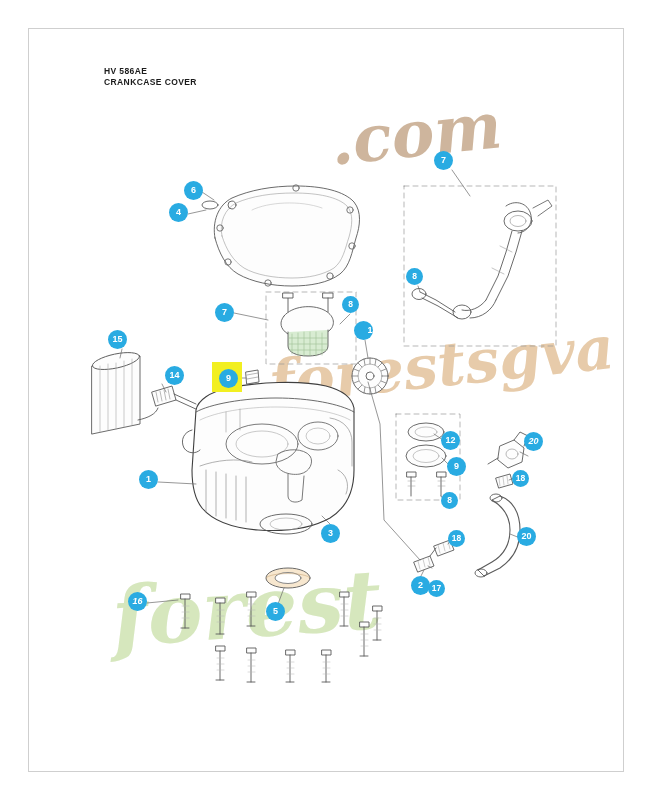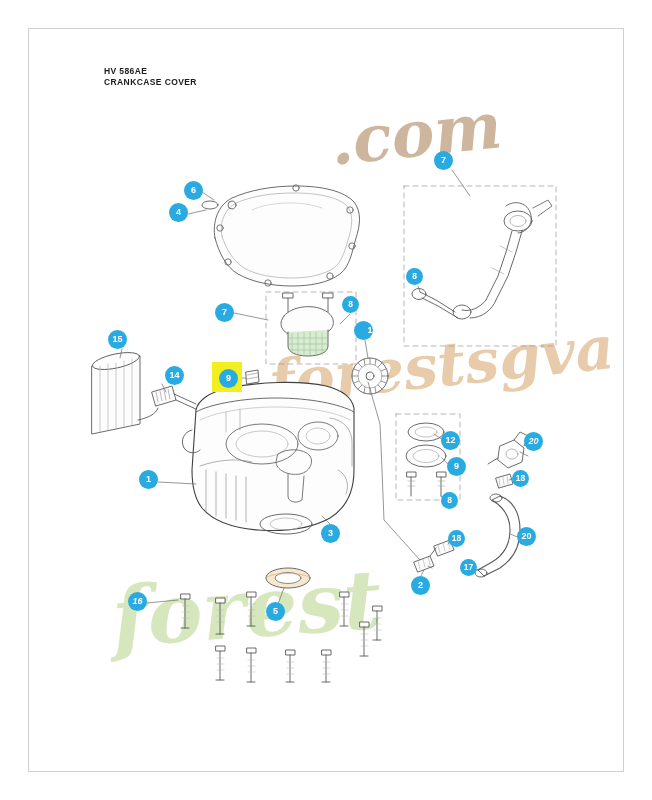--- a/index.html
+++ b/index.html
@@ -436,18 +436,18 @@
   <div class="callout highlight" style="left:219px; top:369px;">9</div>
   <div class="callout" style="left:441px; top:431px;">12</div>
   <div class="callout" style="left:447px; top:457px;">9</div>
   <div class="callout" style="left:524px; top:432px;font-style:italic;">20</div>
   <div class="callout small" style="left:512px; top:470px;">18</div>
   <div class="callout" style="left:139px; top:470px;">1</div>
   <div class="callout small" style="left:441px; top:492px;">8</div>
   <div class="callout" style="left:321px; top:524px;">3</div>
   <div class="callout small" style="left:448px; top:530px;">18</div>
   <div class="callout" style="left:517px; top:527px;">20</div>
-  <div class="callout small" style="left:428px; top:559px;margin-left:32px;">17</div>
+  <div class="callout small" style="left:428px; top:580px;">17</div>
   <div class="callout" style="left:411px; top:576px;">2</div>
   <div class="callout" style="left:266px; top:602px;">5</div>
   <div class="callout" style="left:128px; top:592px;font-style:italic;">16</div>
 
 </div>
 
 </body></html>

